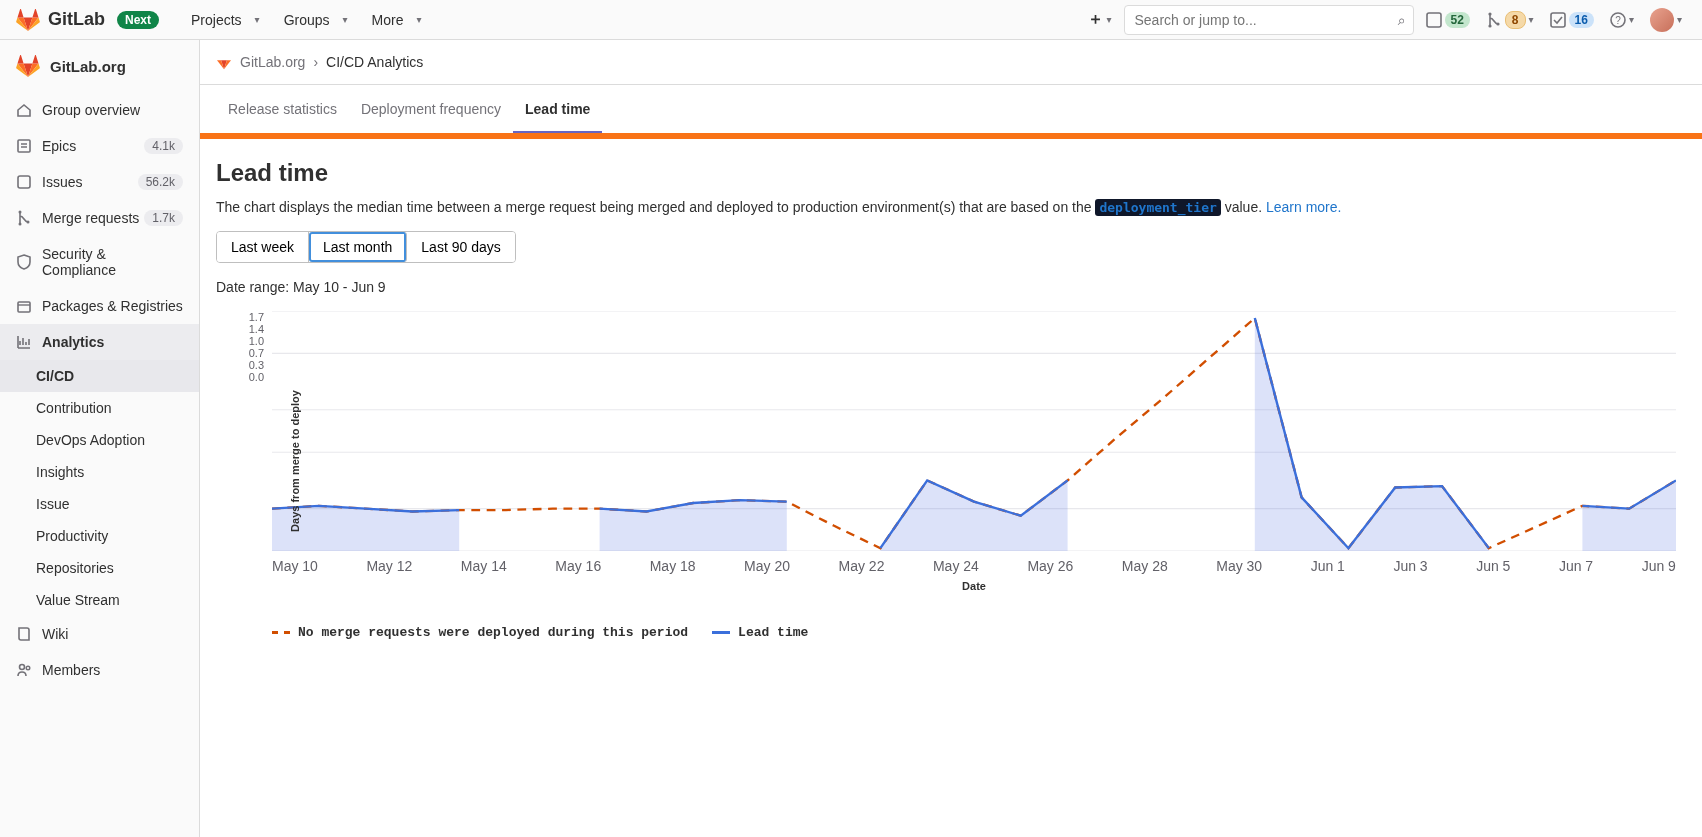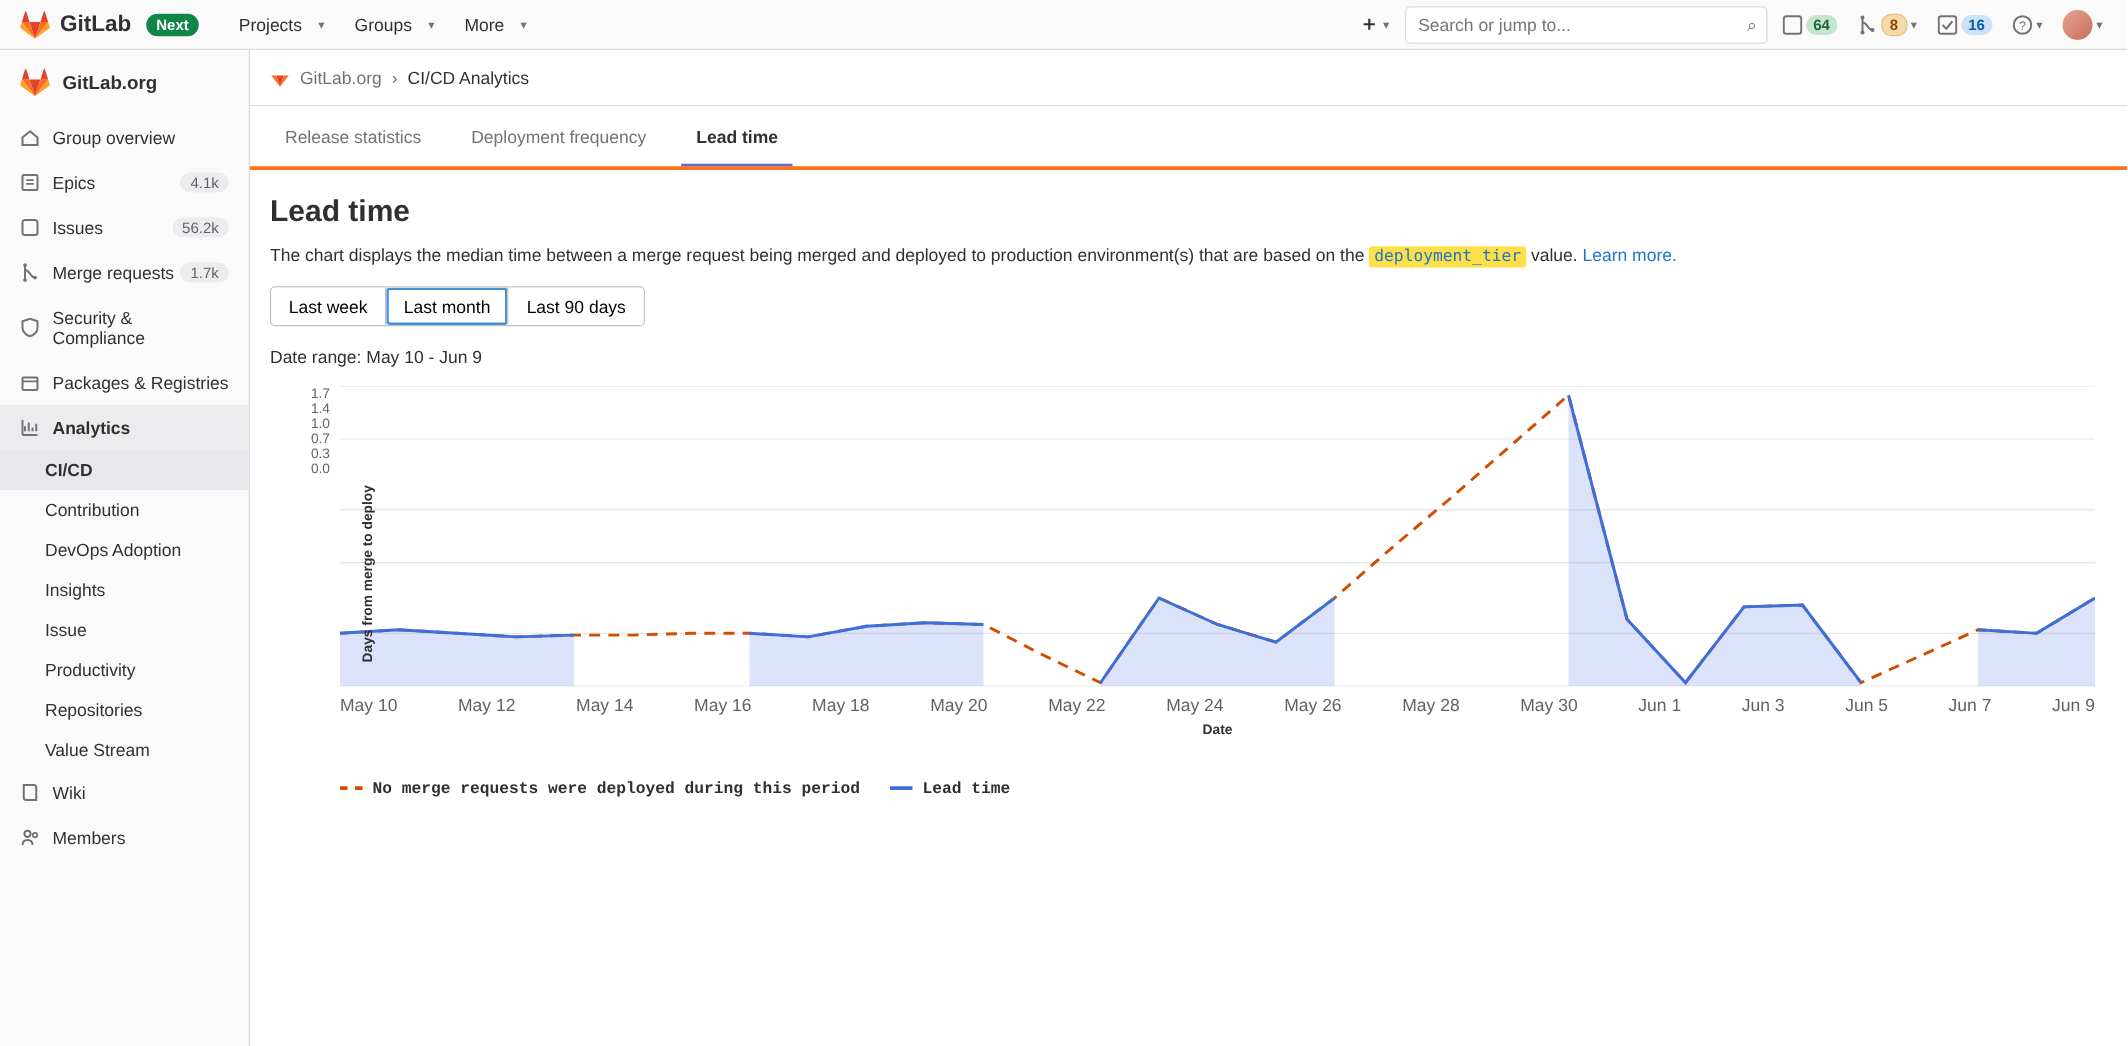--- a/index.html
+++ b/index.html
@@ -38,28 +38,28 @@
 .side-item.active { background: #ececef; font-weight: 600; }
 .side-sub { padding: 8px 16px 8px 36px; font-size: 14px; color: #303030; cursor: pointer; }
 .side-sub.active { background: #e8e8ec; font-weight: 600; }
 
 
 .breadcrumb { display: flex; align-items: center; gap: 8px; padding: 14px 16px; font-size: 14px; color: #737278; border-bottom: 1px solid #dbdbdb; }
 .breadcrumb .tanuki-xs { width: 16px; height: 16px; }
 .breadcrumb a { color: #737278; text-decoration: none; }
 .breadcrumb .current { color: #303030; font-weight: 400; }
 
-.tabs { display: flex; gap: 16px; padding: 0 16px; border-bottom: 3px solid #f97316; }
+.tabs { display: flex; gap: 0; padding: 0 16px; border-bottom: 6px solid #f97316; }
 .tab { padding: 16px 12px 14px; font-size: 14px; color: #737278; cursor: pointer; border-bottom: 2px solid transparent; }
 .tab.active { color: #303030; font-weight: 600; border-bottom-color: #6666c4; }
 
 .content { padding: 20px 16px; }
 .page-title { font-size: 24px; font-weight: 600; margin-bottom: 12px; }
 .desc { font-size: 14px; color: #303030; margin-bottom: 16px; }
-.desc code { background: #fde047; color: #1f75cb; font-family: ui-monospace,Menlo,monospace; padding: 1px 4px; border-radius: 3px; font-size: 13px; }
+.desc code { background: #0f172a; color: #1f75cb; font-family: ui-monospace,Menlo,monospace; padding: 1px 4px; border-radius: 3px; font-size: 13px; font-weight: bold; }
 .desc a { color: #1f75cb; text-decoration: none; }
 
 .seg-group { display: inline-flex; border: 1px solid #bfbfbf; border-radius: 4px; overflow: hidden; margin-bottom: 16px; }
 .seg-btn { padding: 7px 14px; font-size: 14px; background: #fff; border: none; border-right: 1px solid #bfbfbf; cursor: pointer; }
 .seg-btn:last-child { border-right: none; }
 .seg-btn.active { background: #fff; box-shadow: inset 0 0 0 2px #428fdc; border-radius: 3px; position: relative; z-index: 1; }
 
 .date-range { font-size: 14px; margin-bottom: 16px; }
 
 
@@ -111,21 +111,21 @@
       <span class="chevron">▾</span>
     </span>
   <div class="search-wrap">
     <input class="search-box" placeholder="Search or jump to..." style="">
     <span class="search-icon">⌕</span>
   </div>
   <span class="topnav-badge">
     <svg class="side-icon" viewBox="0 0 16 16">
         <rect x="1" y="1" width="14" height="14" rx="2" fill="none" stroke="#737278" stroke-width="1.6"></rect>
       </svg>
-    <span class="count-pill count-green">64</span>
+    <span class="count-pill count-green">52</span>
   </span>
   <span class="topnav-badge">
     <svg class="side-icon" viewBox="0 0 16 16">
         <path d="M4 2v12M4 6c4 0 4 6 8 6" fill="none" stroke="#737278" stroke-width="1.6"></path>
         <circle cx="4" cy="2" r="1.6" fill="#737278"></circle>
         <circle cx="4" cy="14" r="1.6" fill="#737278"></circle>
         <circle cx="12" cy="12" r="1.6" fill="#737278"></circle>
       </svg>
     <span class="count-pill count-orange">8</span>
     <span class="chevron">▾</span>

